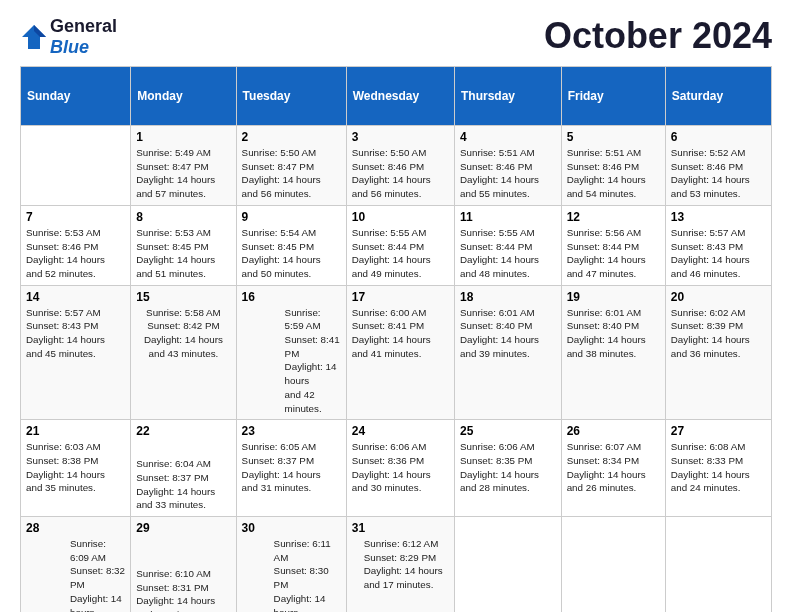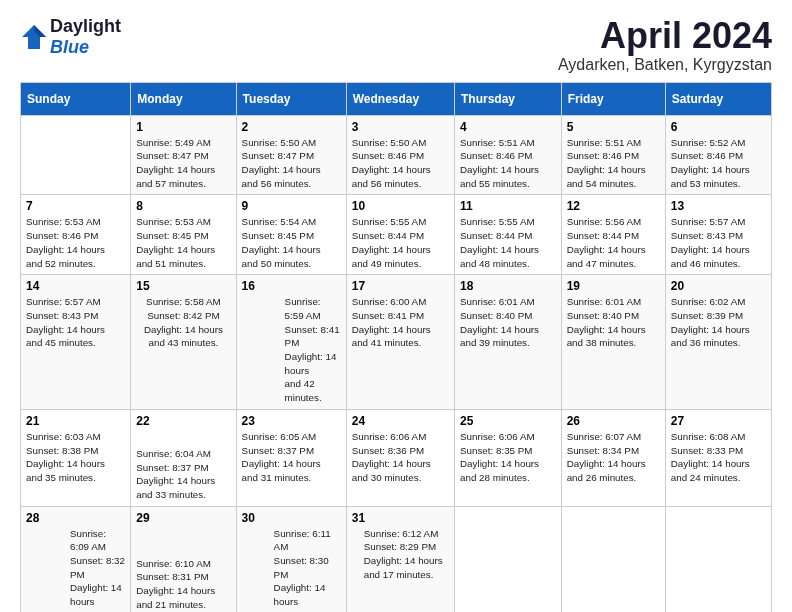--- a/index.html
+++ b/index.html
@@ -59,21 +59,21 @@
     }
     .calendar {
       width: 100%;
       border-collapse: collapse;
       flex: 1;
       font-size: 10.5px;
     }
     .calendar thead th {
       background-color: #1565c0;
       color: white;
-      padding: 9px 6px;
+      padding: 22px 6px;
       text-align: left;
       font-size: 12px;
       font-weight: bold;
       border: 1px solid #ccc;
     }
     .calendar tbody td {
       border: 1px solid #ccc;
       vertical-align: top;
       padding: 4px 5px;
       width: 113px;
@@ -101,27 +101,26 @@
 <body>
 
 <div class="page">
   <div class="header">
     <div class="logo">
       <svg class="logo-icon" viewBox="0 0 28 28">
         <polygon points="14,2 26,14 20,14 20,26 8,26 8,14 2,14" fill="#1565c0"></polygon>
         <polygon points="14,2 26,14 20,14 14,8" fill="#0d47a1"></polygon>
       </svg>
       <div>
-        <span class="logo-text logo-general">Daylight</span><br>
+        <span class="logo-text logo-general">General</span><br>
         <span class="logo-text logo-blue">Blue</span>
       </div>
     </div>
     <div class="title-block">
-      <div class="month-title">April 2024</div>
-      <div class="location-title">Aydarken, Batken, Kyrgyzstan</div>
+      <div class="month-title">October 2024</div>
     </div>
   </div>
 
   <table class="calendar">
     <thead>
       <tr>
         <th>Sunday</th>
         <th>Monday</th>
         <th>Tuesday</th>
         <th>Wednesday</th>

